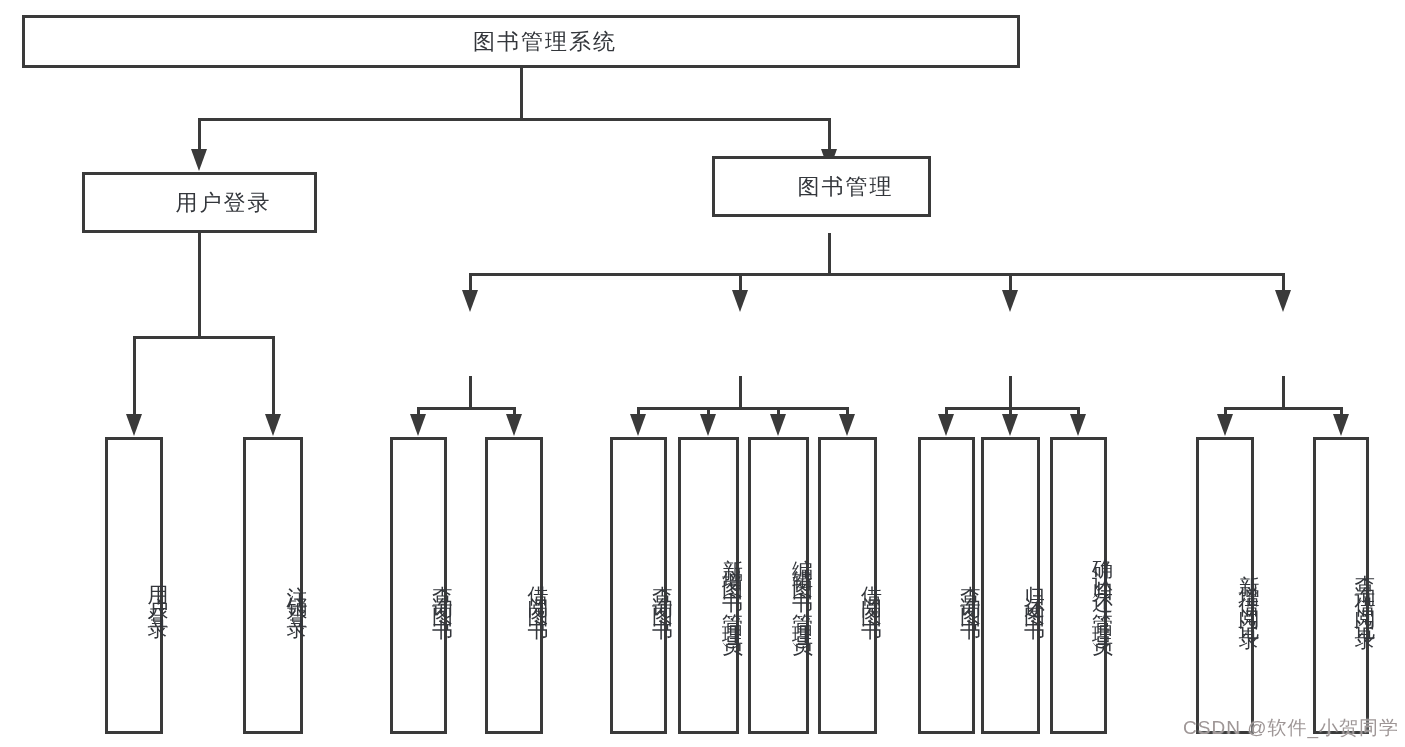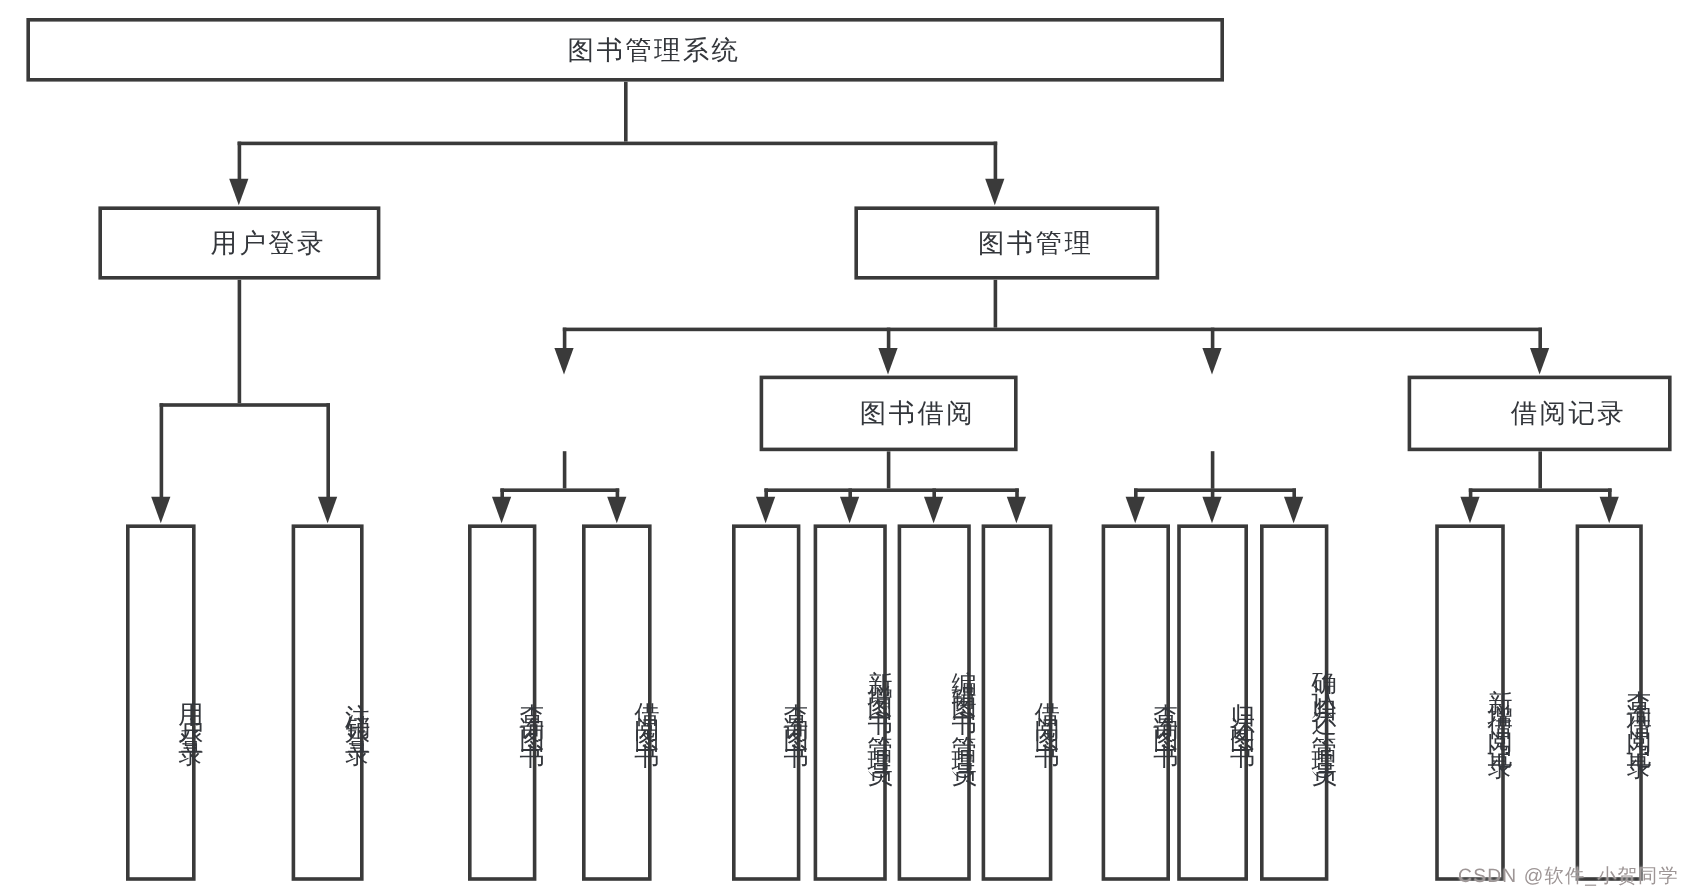--- a/index.html
+++ b/index.html
@@ -48,21 +48,21 @@
     width: 0; height: 0;
     border-left: 8px solid transparent;
     border-right: 8px solid transparent;
     border-top: 22px solid #3a3a3a;
     z-index: 1;
   }
   .watermark {
     position: absolute;
     right: 6px;
     bottom: 6px;
-    font-size: 16px;
+    font-size: 19px;
     color: #9e9696;
     letter-spacing: 1px;
     z-index: 5;
     text-shadow: 0 0 2px #ffffff;
   }
 </style>
 </head>
 <body>
 
 <div class="stage">
@@ -118,28 +118,22 @@
     <div class="edge-seg" style="left: 1223.5px; top: 407px; width: 3px; height: 17px; background: rgb(58, 58, 58);"></div>
     <div class="edge-arrow" style="left: 1217px; top: 414px; border-top-color: rgb(58, 58, 58);"></div>
     <div class="edge-seg" style="left: 1339.5px; top: 407px; width: 3px; height: 17px; background: rgb(58, 58, 58);"></div>
     <div class="edge-arrow" style="left: 1333px; top: 414px; border-top-color: rgb(58, 58, 58);"></div>
     <div class="node" style="left: 22px; top: 15px; width: 998px; height: 53px; border-color: rgb(58, 58, 58); color: rgb(51, 54, 59);">
       <span class="lbl">图书管理系统</span>
     </div>
     <div class="node" style="left: 82px; top: 172px; width: 235px; height: 61px; border-color: rgb(58, 58, 58); color: rgb(51, 54, 59);">
       <span class="lbl">用户登录</span>
     </div>
-    <div class="node" style="left: 712px; top: 172px; width: 254px; height: 61px; border-color: rgb(58, 58, 58); color: rgb(51, 54, 59);">
+    <div class="node" style="left: 712px; top: 156px; width: 219px; height: 61px; border-color: rgb(58, 58, 58); color: rgb(51, 54, 59);">
       <span class="lbl">图书管理</span>
-    </div>
-    <div class="node" style="left: 633px; top: 313px; width: 215px; height: 63px; border-color: rgb(58, 58, 58); color: rgb(51, 54, 59);">
-      <span class="lbl">图书借阅</span>
-    </div>
-    <div class="node" style="left: 1173px; top: 313px; width: 220px; height: 63px; border-color: rgb(58, 58, 58); color: rgb(51, 54, 59);">
-      <span class="lbl">借阅记录</span>
     </div>
     <div class="node vertical" style="left: 105px; top: 437px; width: 58px; height: 297px; border-color: rgb(58, 58, 58); color: rgb(51, 54, 59);">
       <span class="lbl">用户登录</span>
     </div>
     <div class="node vertical" style="left: 243px; top: 437px; width: 60px; height: 297px; border-color: rgb(58, 58, 58); color: rgb(51, 54, 59);">
       <span class="lbl">注销登录</span>
     </div>
     <div class="node vertical" style="left: 390px; top: 437px; width: 57px; height: 297px; border-color: rgb(58, 58, 58); color: rgb(51, 54, 59);">
       <span class="lbl">查询图书</span>
     </div>

